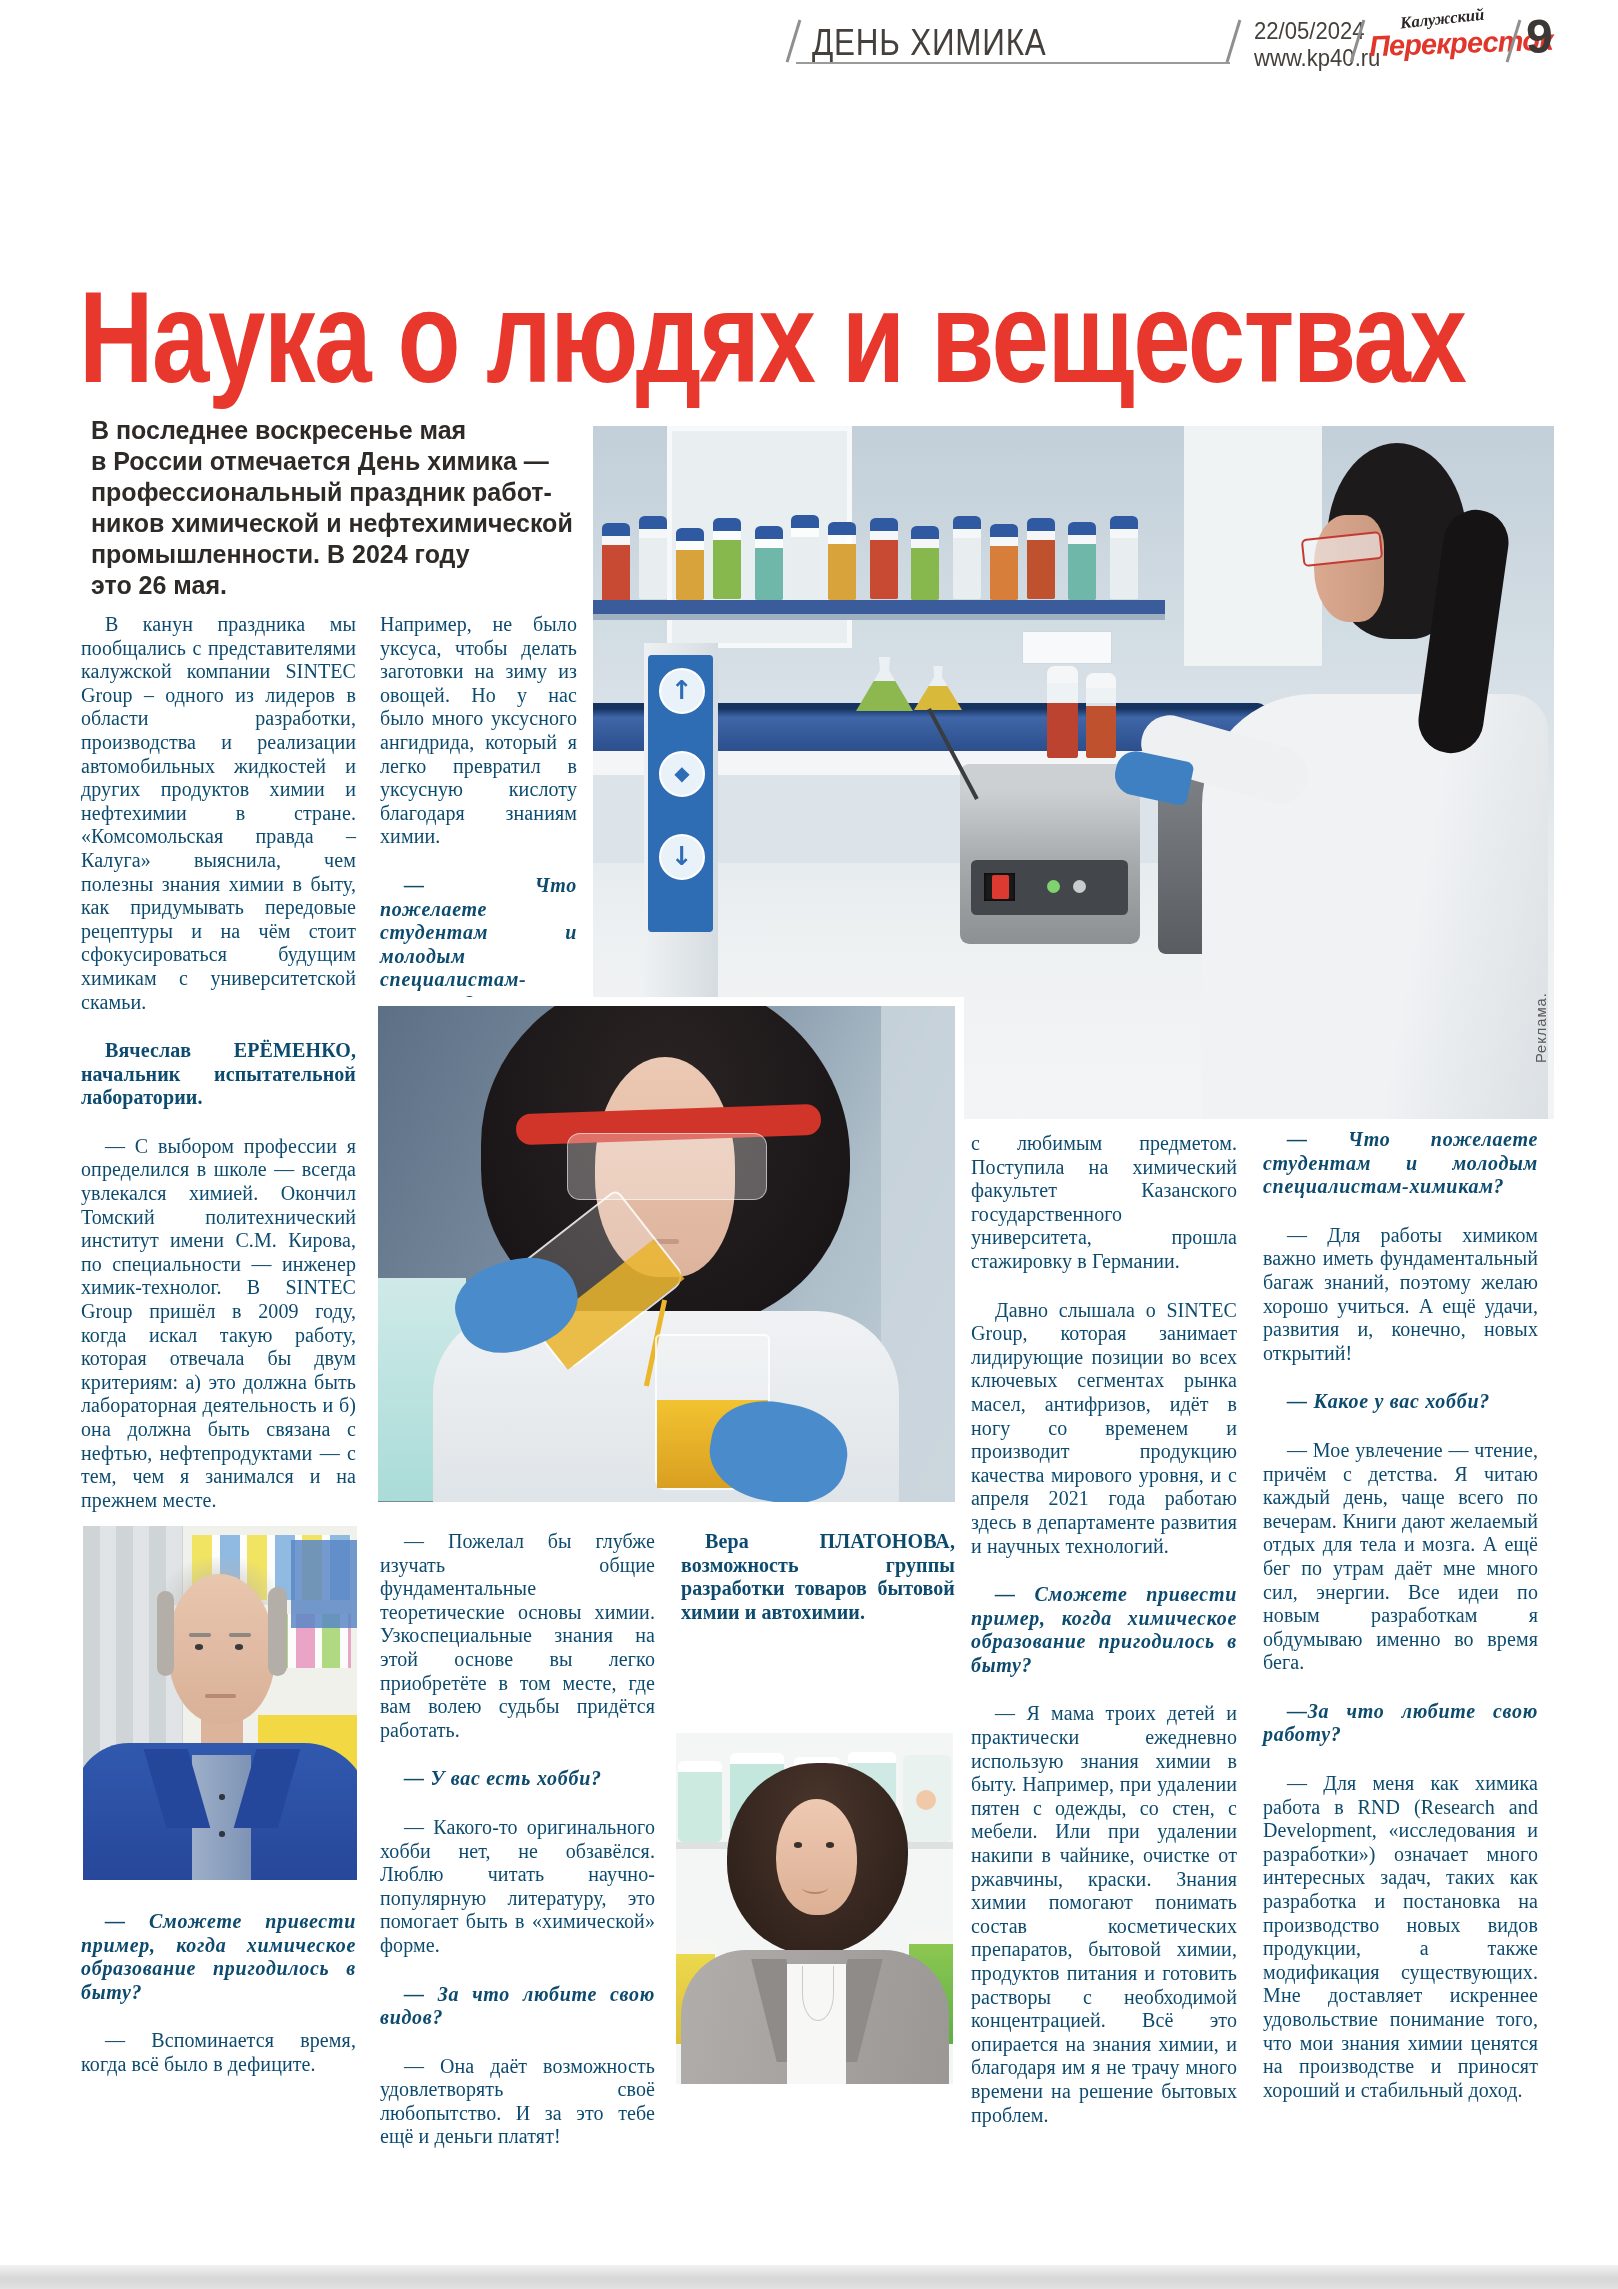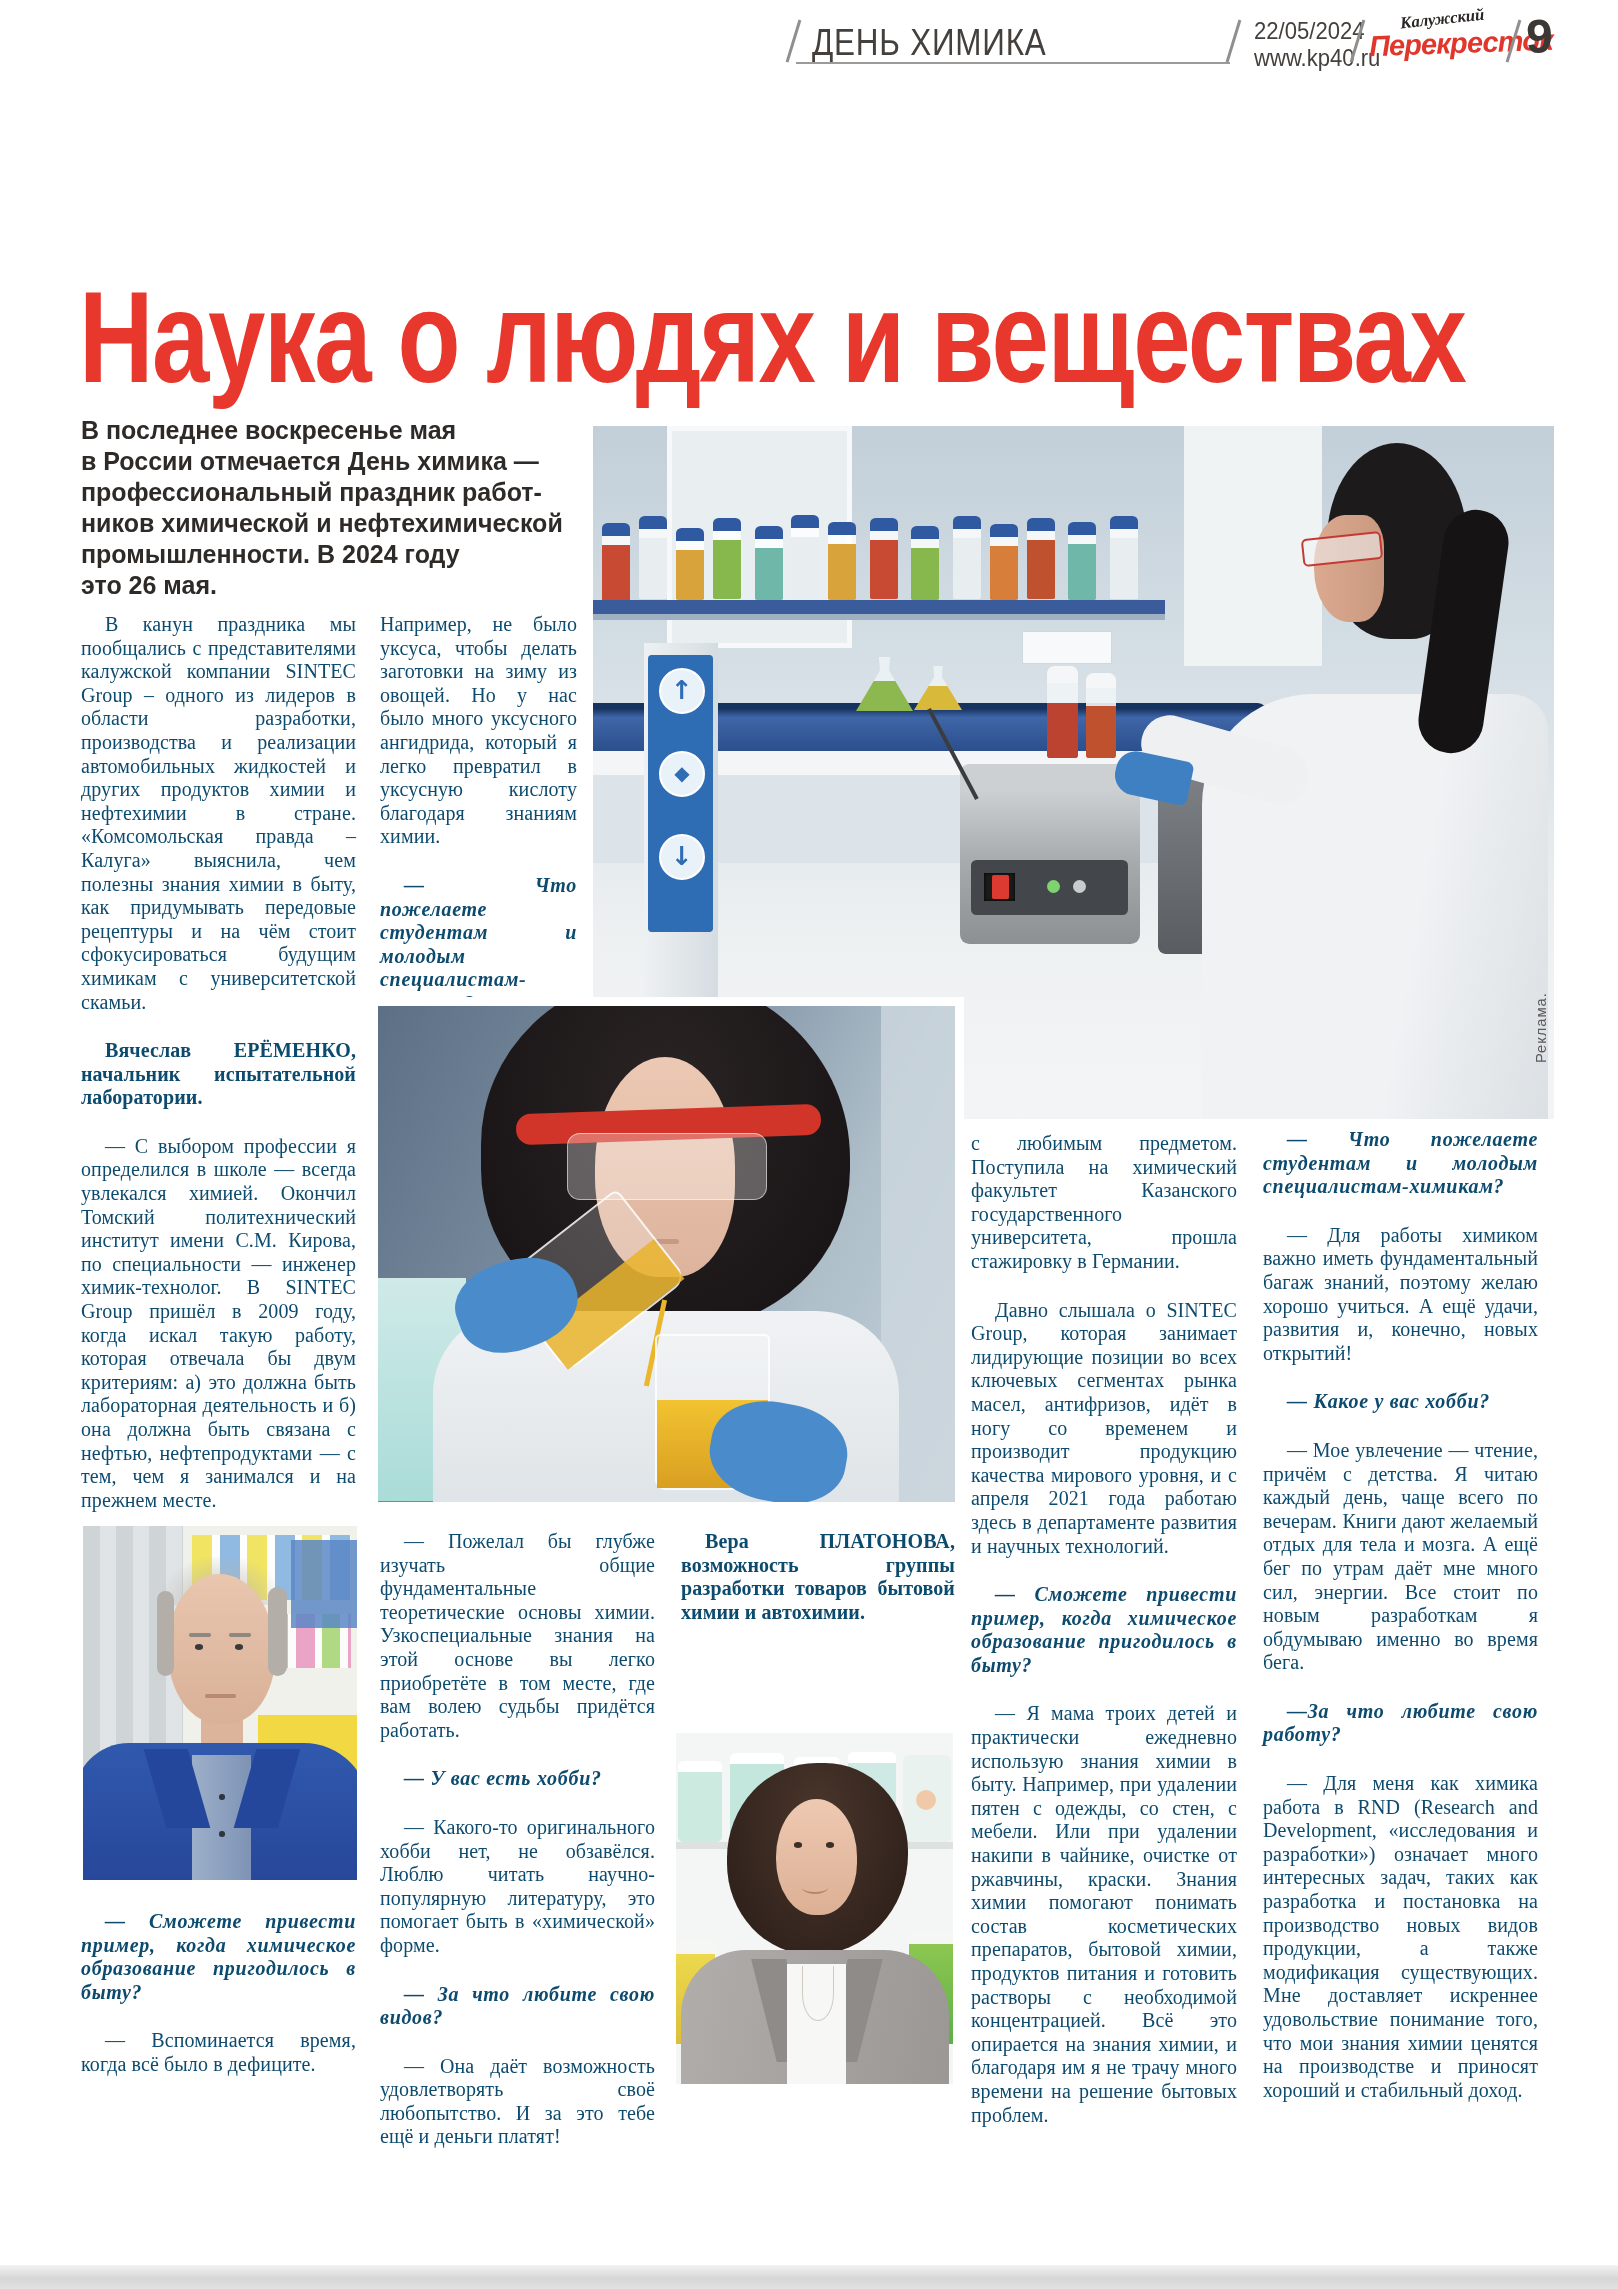--- a/index.html
+++ b/index.html
@@ -57,21 +57,21 @@
       <div class="abs logo-red" style="left:0;top:20px;">Перекресток</div>
     </div>
     <div class="abs hdr-diag" style="left:1496px;top:18.5px;"></div>
     <div class="abs pageno" style="left:1510px;top:9.2px;">9</div>
   </div>
 
   <div class="abs" style="left:79px;top:273px;width:1477px;height:129px;">
     <span class="headline">Наука о людях и веществах</span>
   </div>
 
-  <div class="abs lede" style="left:81px;top:415px;width:554px;">В последнее воскресенье мая
+  <div class="abs lede" style="left:91px;top:415px;width:554px;">В последнее воскресенье мая
 в России отмечается День химика —
 профессиональный праздник работ-
 ников химической и нефтехимической
 промышленности. В 2024 году
 это 26 мая.</div>
 
   <div class="abs" style="left:593px;top:426px;width:961px;height:693px;overflow:hidden;background:linear-gradient(180deg,#c2cfd9 0%,#d8e1e7 40%,#eef1f2 75%,#f3f4f5 100%);">
     <div class="abs" style="left:74px;top:0;width:175px;height:212px;background:#e9eef1;border:5.5px solid #f6f8f9;"></div>
     <div class="abs" style="left:591px;top:0;width:138px;height:240px;background:#f0f3f4;"></div>
 
@@ -229,21 +229,21 @@
     <p style="text-indent:0;">с любимым предметом. Поступила на химический факультет Казанского государственного университета, прошла стажировку в Германии.</p>
     <p>Давно слышала о SINTEC Group, которая занимает лидирующие позиции во всех ключевых сегментах рынка масел, антифризов, идёт в ногу со временем и производит продукцию качества мирового уровня, и с апреля 2021 года работаю здесь в департаменте развития и научных технологий.</p>
     <p class="q">— Сможете привести пример, когда химическое образование пригодилось в быту?</p>
     <p>— Я мама троих детей и практически ежедневно использую знания химии в быту. Например, при удалении пятен с одежды, со стен, с мебели. Или при удалении накипи в чайнике, очистке от ржавчины, краски. Знания химии помогают понимать состав косметических препаратов, бытовой химии, продуктов питания и готовить растворы с необходимой концентрацией. Всё это опирается на знания химии, и благодаря им я не трачу много времени на решение бытовых проблем.</p>
   </div>
 
   <div class="abs col" style="left:1263px;top:1128px;width:275px;">
     <p class="q">— Что пожелаете студентам и молодым специалистам-химикам?</p>
     <p>— Для работы химиком важно иметь фундаментальный багаж знаний, поэтому желаю хорошо учиться. А ещё удачи, развития и, конечно, новых открытий!</p>
     <p class="q">— Какое у вас хобби?</p>
-    <p>— Мое увлечение — чтение, причём с детства. Я читаю каждый день, чаще всего по вечерам. Книги дают желаемый отдых для тела и мозга. А ещё бег по утрам даёт мне много сил, энергии. Все стоит по новым разработкам я обдумываю именно во время бега.</p>
+    <p>— Мое увлечение — чтение, причём с детства. Я читаю каждый день, чаще всего по вечерам. Книги дают желаемый отдых для тела и мозга. А ещё бег по утрам даёт мне много сил, энергии. Все идеи по новым разработкам я обдумываю именно во время бега.</p>
     <p class="q">—За что любите свою работу?</p>
     <p>— Для меня как химика работа в RND (Research and Development, «исследования и разработки») означает много интересных задач, таких как разработка и постановка на производство новых видов продукции, а также модификация существующих. Мне доставляет искреннее удовольствие понимание того, что мои знания химии ценятся на производстве и приносят хороший и стабильный доход.</p>
   </div>
 
   <div class="abs footer-strip" style="left:0;top:2265px;width:1619px;height:25px;"></div>
 
 </div>
 
 
 </body></html>

